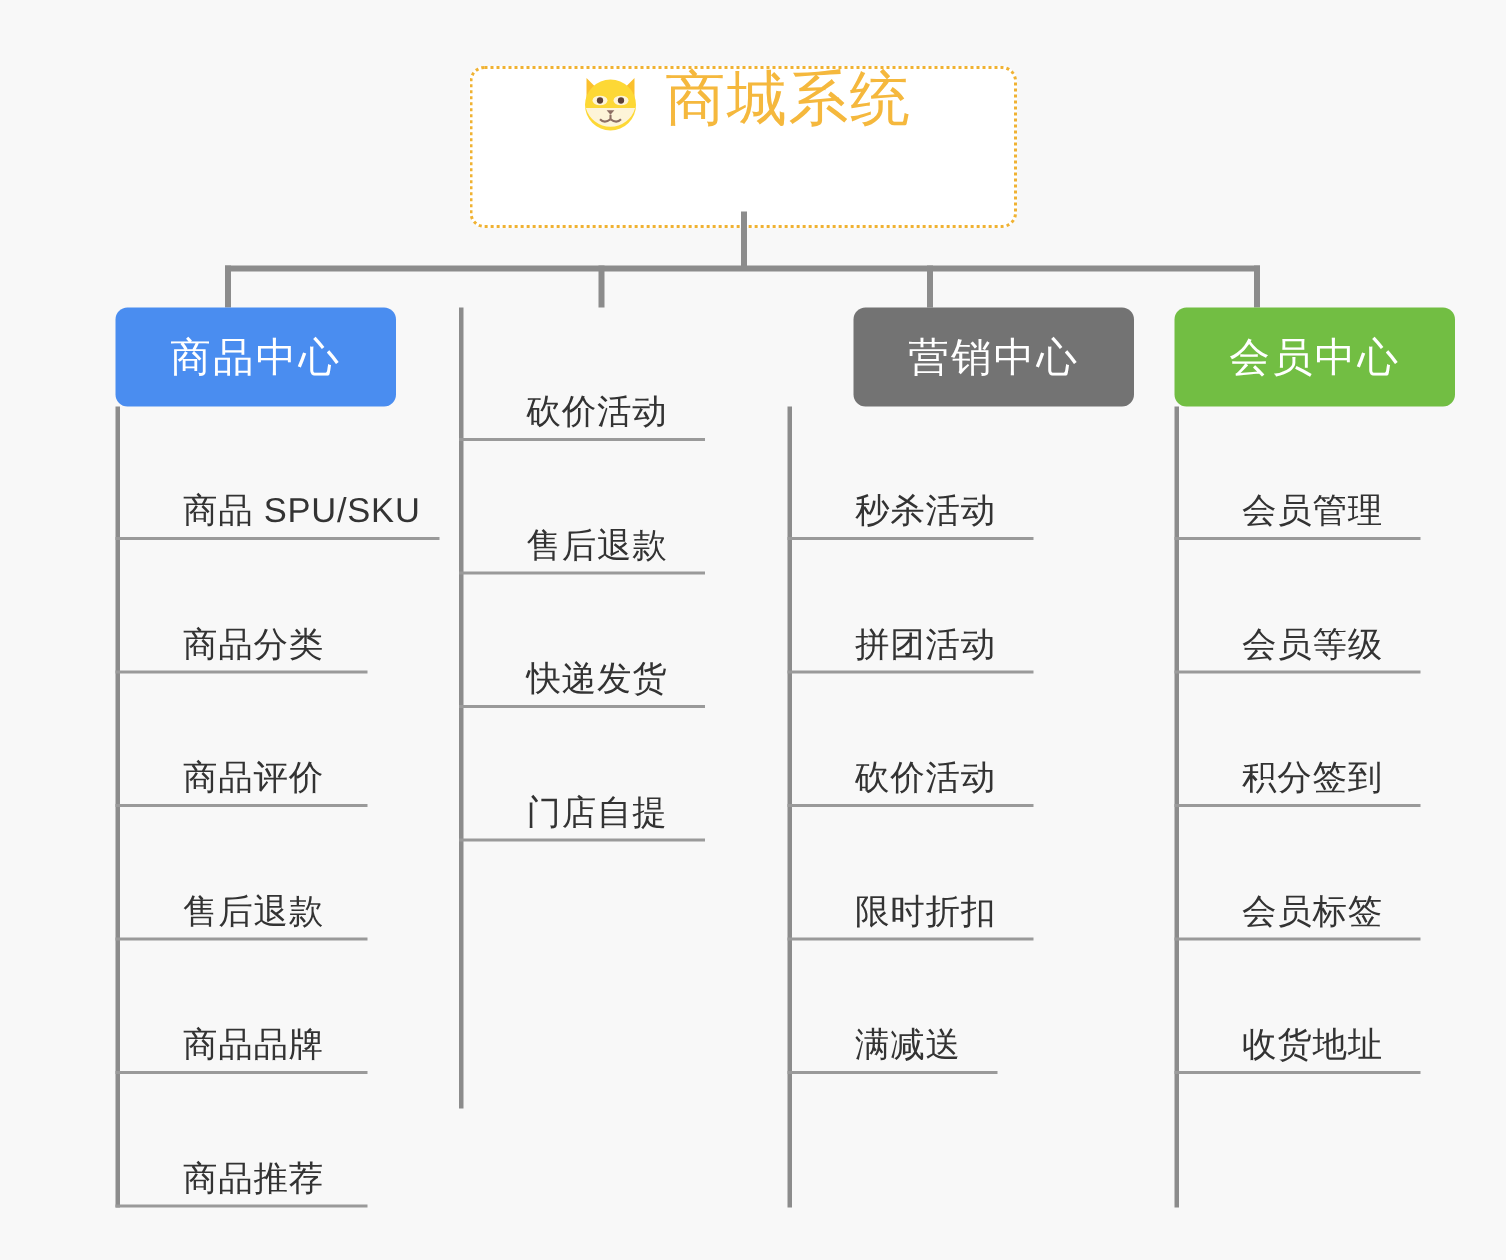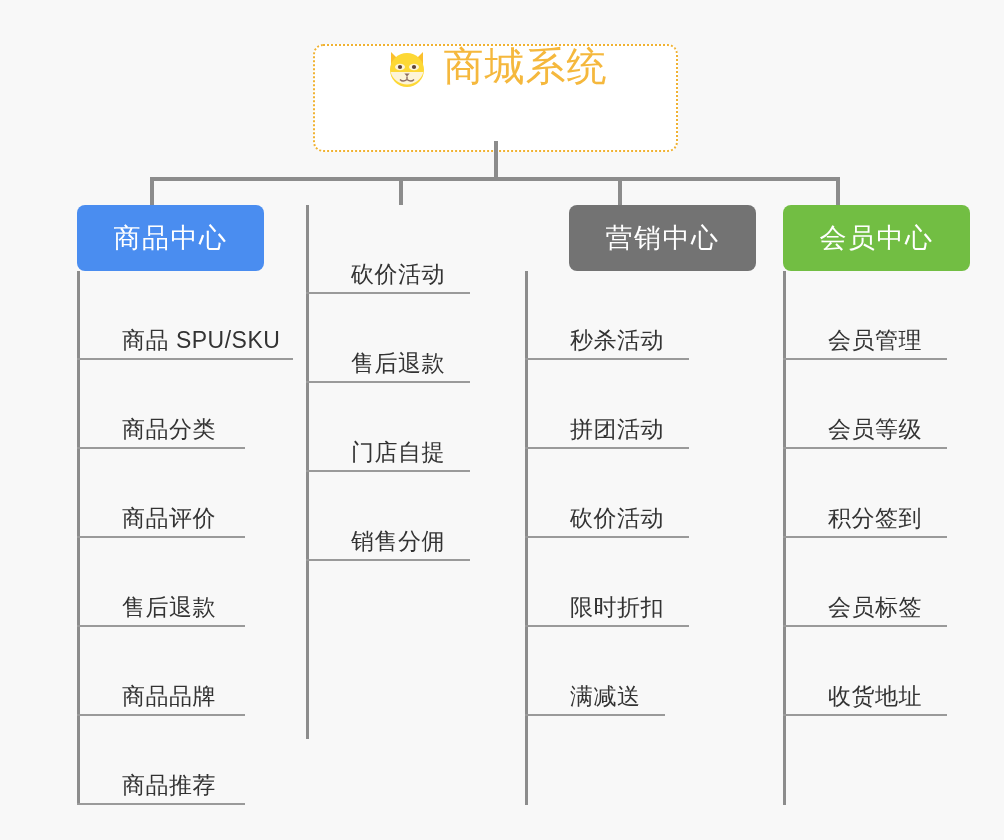--- a/index.html
+++ b/index.html
@@ -197,25 +197,25 @@
       <div class="spine" style="height: 534px;"></div>
       <div class="leaf">
         <span class="leaf-label">砍价活动</span>
         <span class="leaf-underline" style="width:164px;"></span>
       </div>
       <div class="leaf">
         <span class="leaf-label">售后退款</span>
         <span class="leaf-underline" style="width:164px;"></span>
       </div>
       <div class="leaf">
+        <span class="leaf-label">快递发货</span>
+        <span class="leaf-underline" style="width:164px;"></span>
+      </div>
+      <div class="leaf">
         <span class="leaf-label">门店自提</span>
-        <span class="leaf-underline" style="width:164px;"></span>
-      </div>
-      <div class="leaf">
-        <span class="leaf-label">销售分佣</span>
         <span class="leaf-underline" style="width:164px;"></span>
       </div>
     </div>
   </div>
 
   <div class="branch" style="left:525px;">
     <div class="branch-header" style="background: #737373; margin-left: 44px;">
       <span>营销中心</span>
     </div>
     <div class="branch-body">

